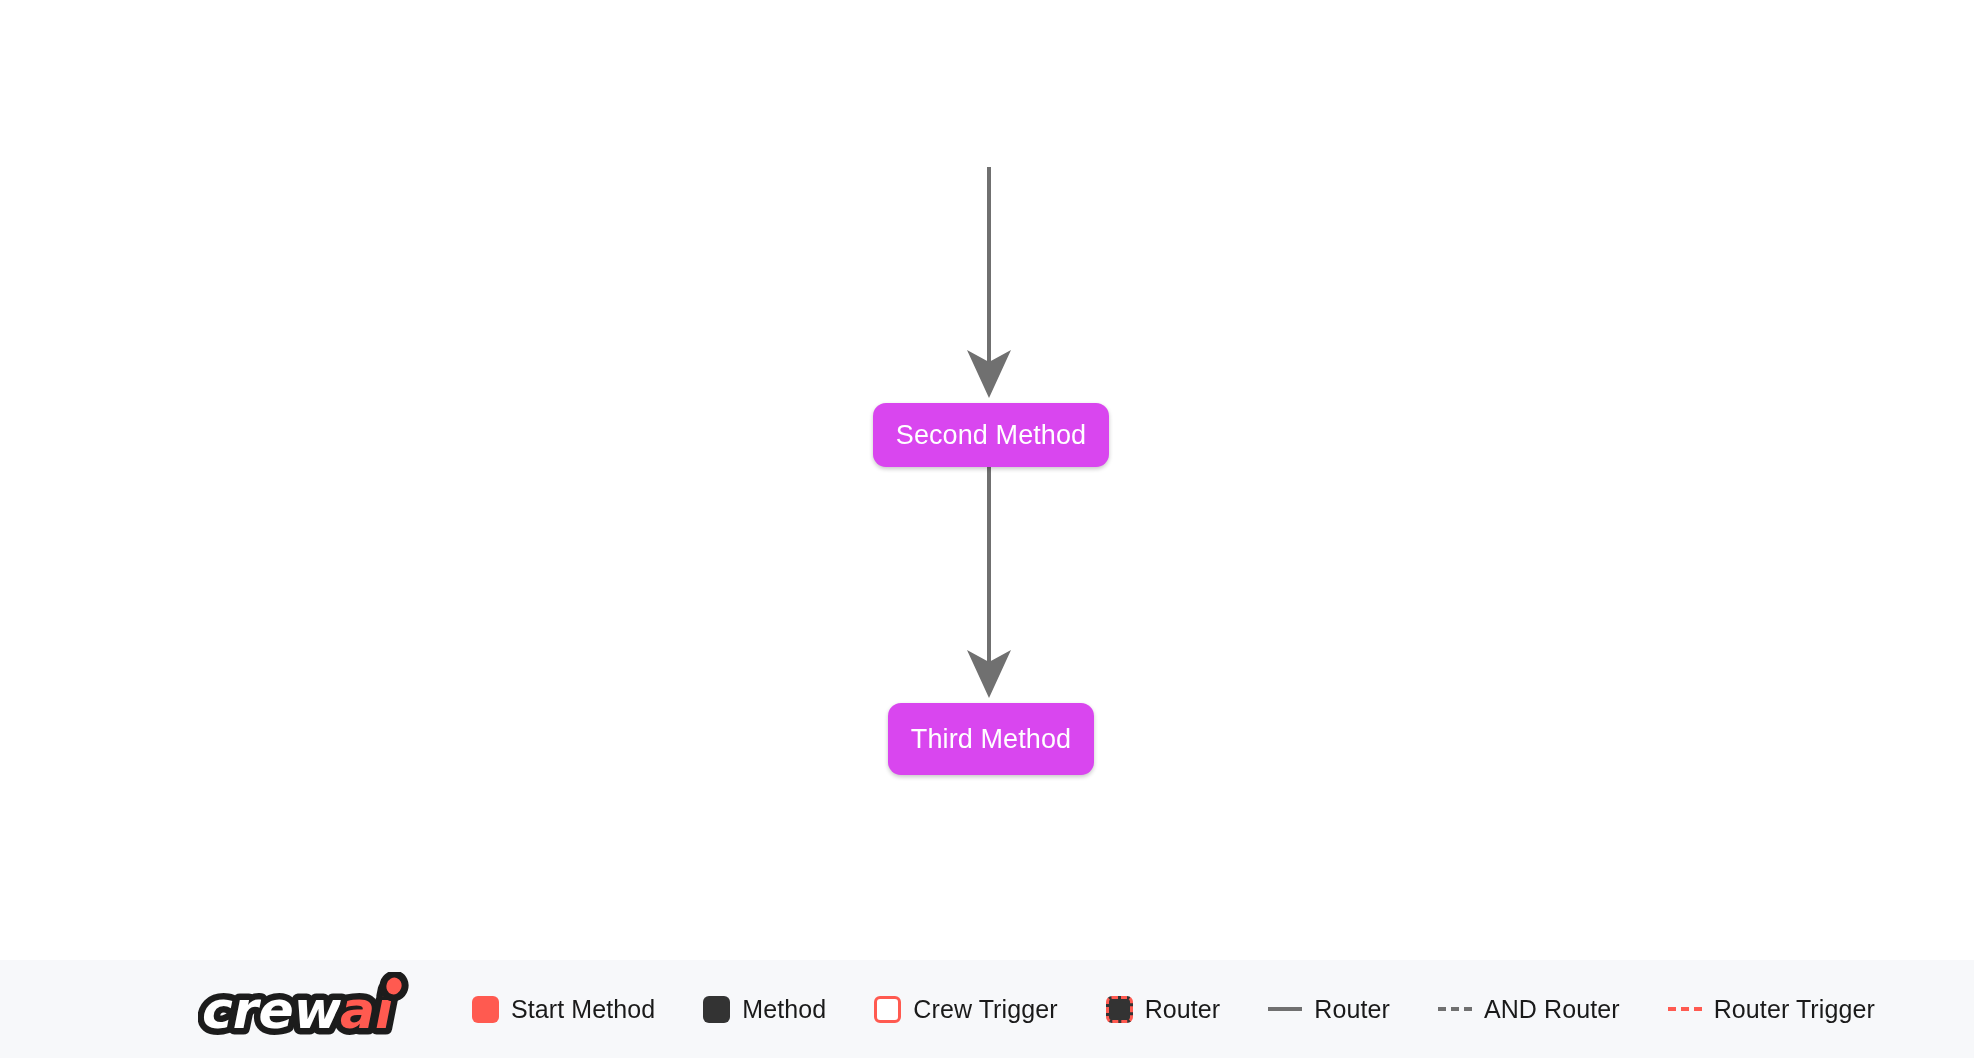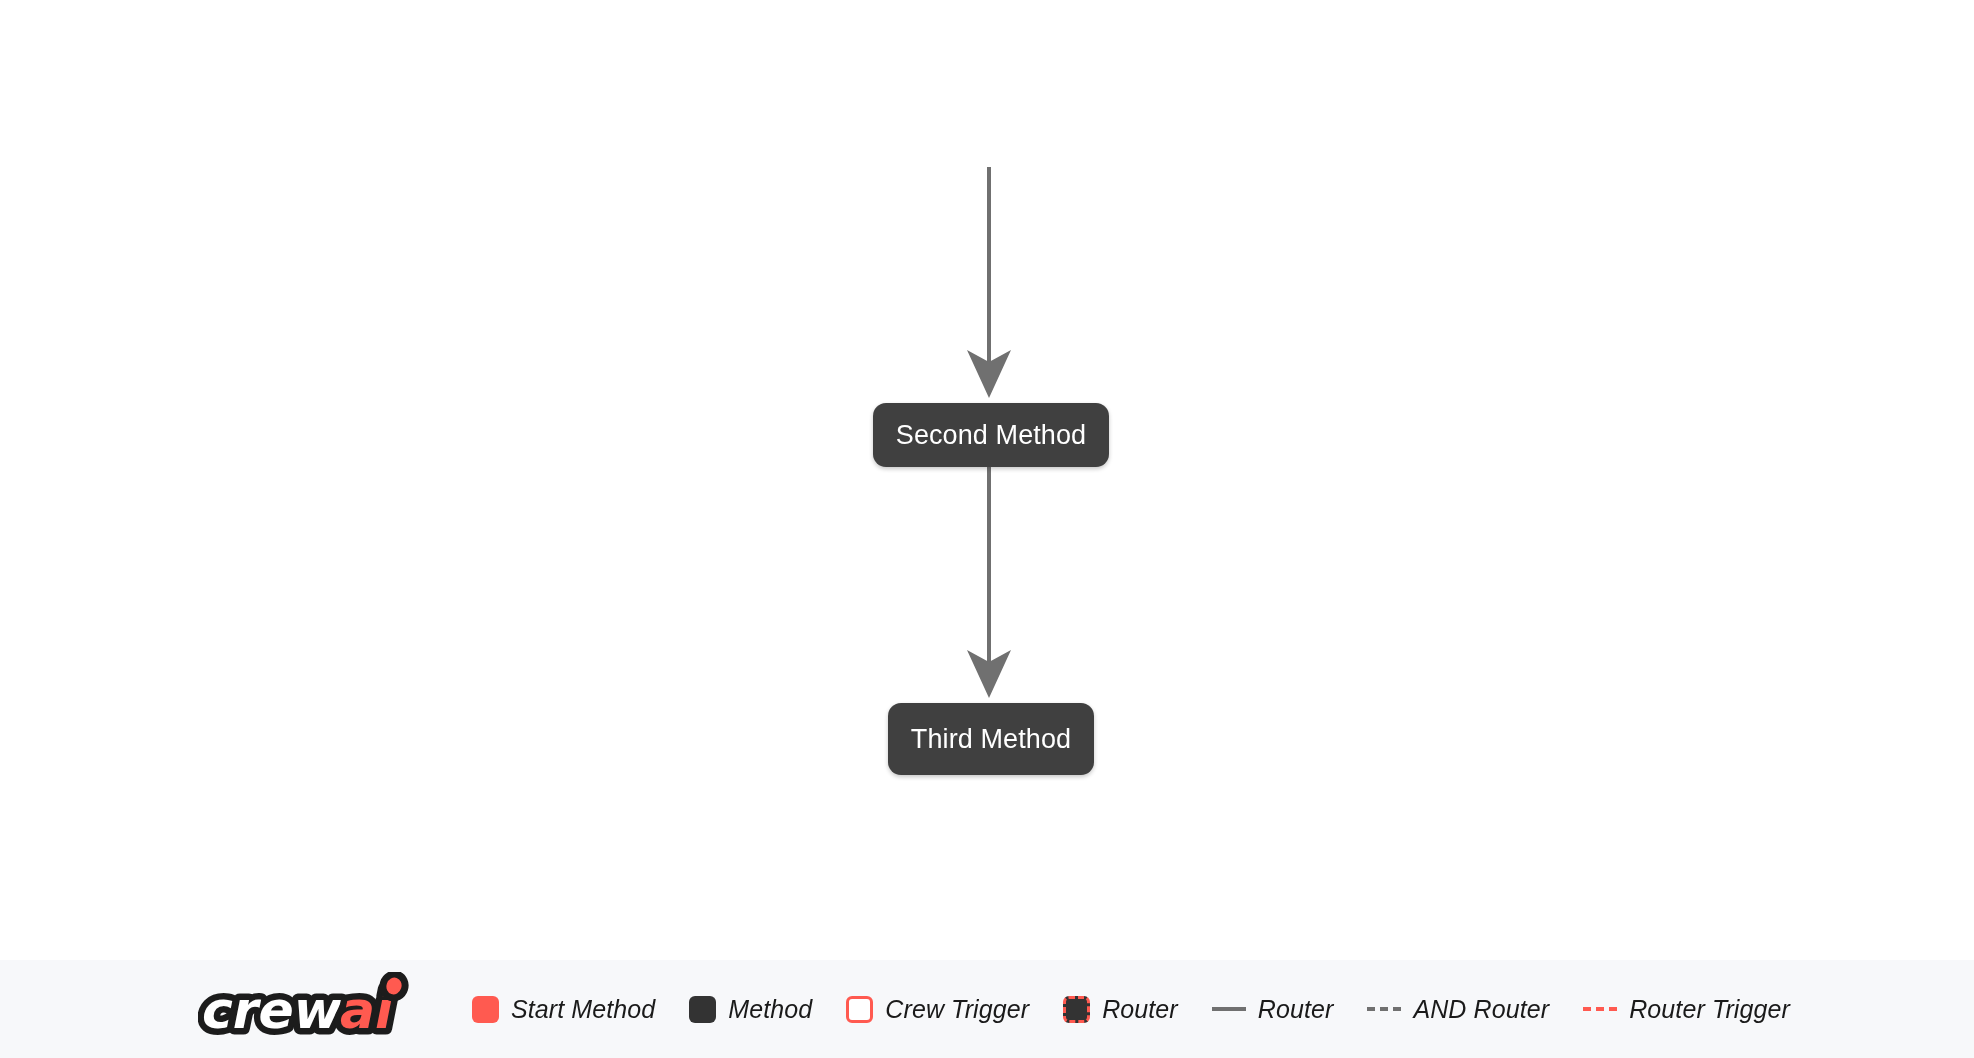--- a/index.html
+++ b/index.html
@@ -46,21 +46,21 @@
     letter-spacing: 0.1px;
     color: #ffffff;
     white-space: nowrap;
     box-shadow: 0 2px 4px rgba(0,0,0,0.22);
     user-select: none;
   }
   .flow-node.start {
     background: #ff5a50;
   }
   .flow-node.method {
-    background: #404040;
+    background: #d946ef;
   }
 
   
   #legend-bar {
     position: absolute;
     left: 0;
     top: 960px;
     width: 1974px;
     height: 98px;
     background: #f7f8fa;
@@ -76,22 +76,21 @@
     height: 74px;
     display: flex;
     align-items: center;
     justify-content: flex-start;
     margin-right: 42px;
     flex: 0 0 auto;
   }
 
   .legend-items {
     display: flex;
-    gap: 34px;
-    font-style: italic;
+    gap: 48px;
   }
 
   .legend-item {
     display: flex;
     align-items: center;
     gap: 12px;
     white-space: nowrap;
   }
   .legend-label {
     font-size: 25px;

